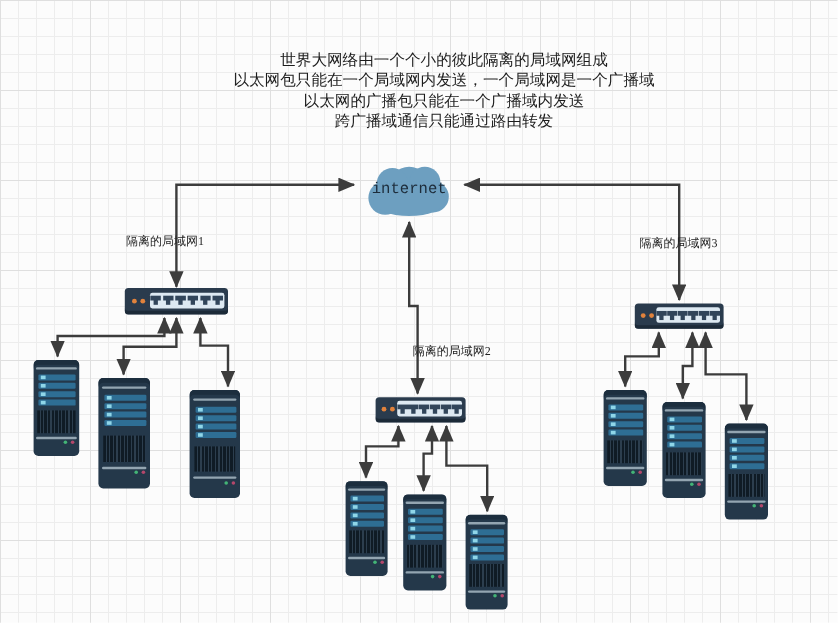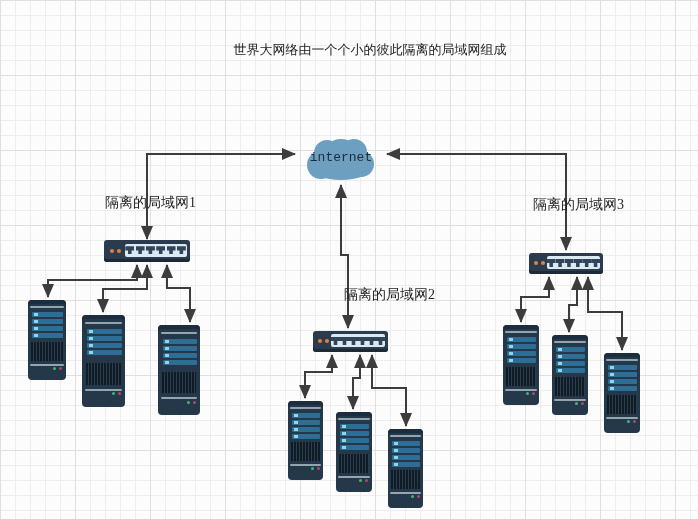--- a/index.html
+++ b/index.html
@@ -16,21 +16,21 @@
       linear-gradient(#ededed 1px, transparent 1px),
       linear-gradient(90deg, #ededed 1px, transparent 1px);
     background-size:75px 75px,75px 75px,15px 15px,15px 15px;
   }
   .title-block{
     position:absolute;left:100px;top:41px;width:540px;
     text-align:center;font-size:13px;line-height:17px;color:#1c1c1c;
   }
   #edge-layer{position:absolute;left:0;top:0;width:698px;height:519px;}
   .lan-label{
-    position:absolute;font-size:14px;color:#1f1f1f;white-space:nowrap;
+    position:absolute;font-size:10px;color:#1f1f1f;white-space:nowrap;
   }
   
   .cloud{position:absolute;left:297px;top:135px;width:88px;height:48px;}
   .cloud svg{position:absolute;left:0;top:0;}
   .cloud-label{
     position:absolute;left:0;top:15px;width:88px;text-align:center;
     font-size:13px;color:#1d2c3a;font-family:Liberation Mono, monospace;
   }
   
   .switch{
@@ -95,20 +95,23 @@
         <polyline points="360,355 360,378 353,378 353,409" fill="none" stroke="#3c3c3c" stroke-width="2" marker-start="url(#ah-start)" marker-end="url(#ah-end)"></polyline>
         <polyline points="372,355 372,388 406,388 406,426" fill="none" stroke="#3c3c3c" stroke-width="2" marker-start="url(#ah-start)" marker-end="url(#ah-end)"></polyline>
         <polyline points="549,277 549,297 521,297 521,322" fill="none" stroke="#3c3c3c" stroke-width="2" marker-start="url(#ah-start)" marker-end="url(#ah-end)"></polyline>
         <polyline points="577,277 577,305 569,305 569,332" fill="none" stroke="#3c3c3c" stroke-width="2" marker-start="url(#ah-start)" marker-end="url(#ah-end)"></polyline>
         <polyline points="588,277 588,312 622,312 622,350" fill="none" stroke="#3c3c3c" stroke-width="2" marker-start="url(#ah-start)" marker-end="url(#ah-end)"></polyline>
       </g>
   </svg>
 
   <div class="title-block" id="title-block">
       <div>世界大网络由一个个小的彼此隔离的局域网组成</div>
+      <div>以太网包只能在一个局域网内发送，一个局域网是一个广播域</div>
+      <div>以太网的广播包只能在一个广播域内发送</div>
+      <div>跨广播域通信只能通过路由转发</div>
     </div>
 
   <div class="cloud">
     <svg width="88" height="48" viewBox="0 0 88 48">
       <g fill="#6d9fc0">
         <circle cx="24" cy="30" r="14"></circle>
         <circle cx="44" cy="22" r="18"></circle>
         <circle cx="64" cy="29" r="13"></circle>
         <circle cx="30" cy="18" r="13"></circle>
         <circle cx="57" cy="17" r="13"></circle>

